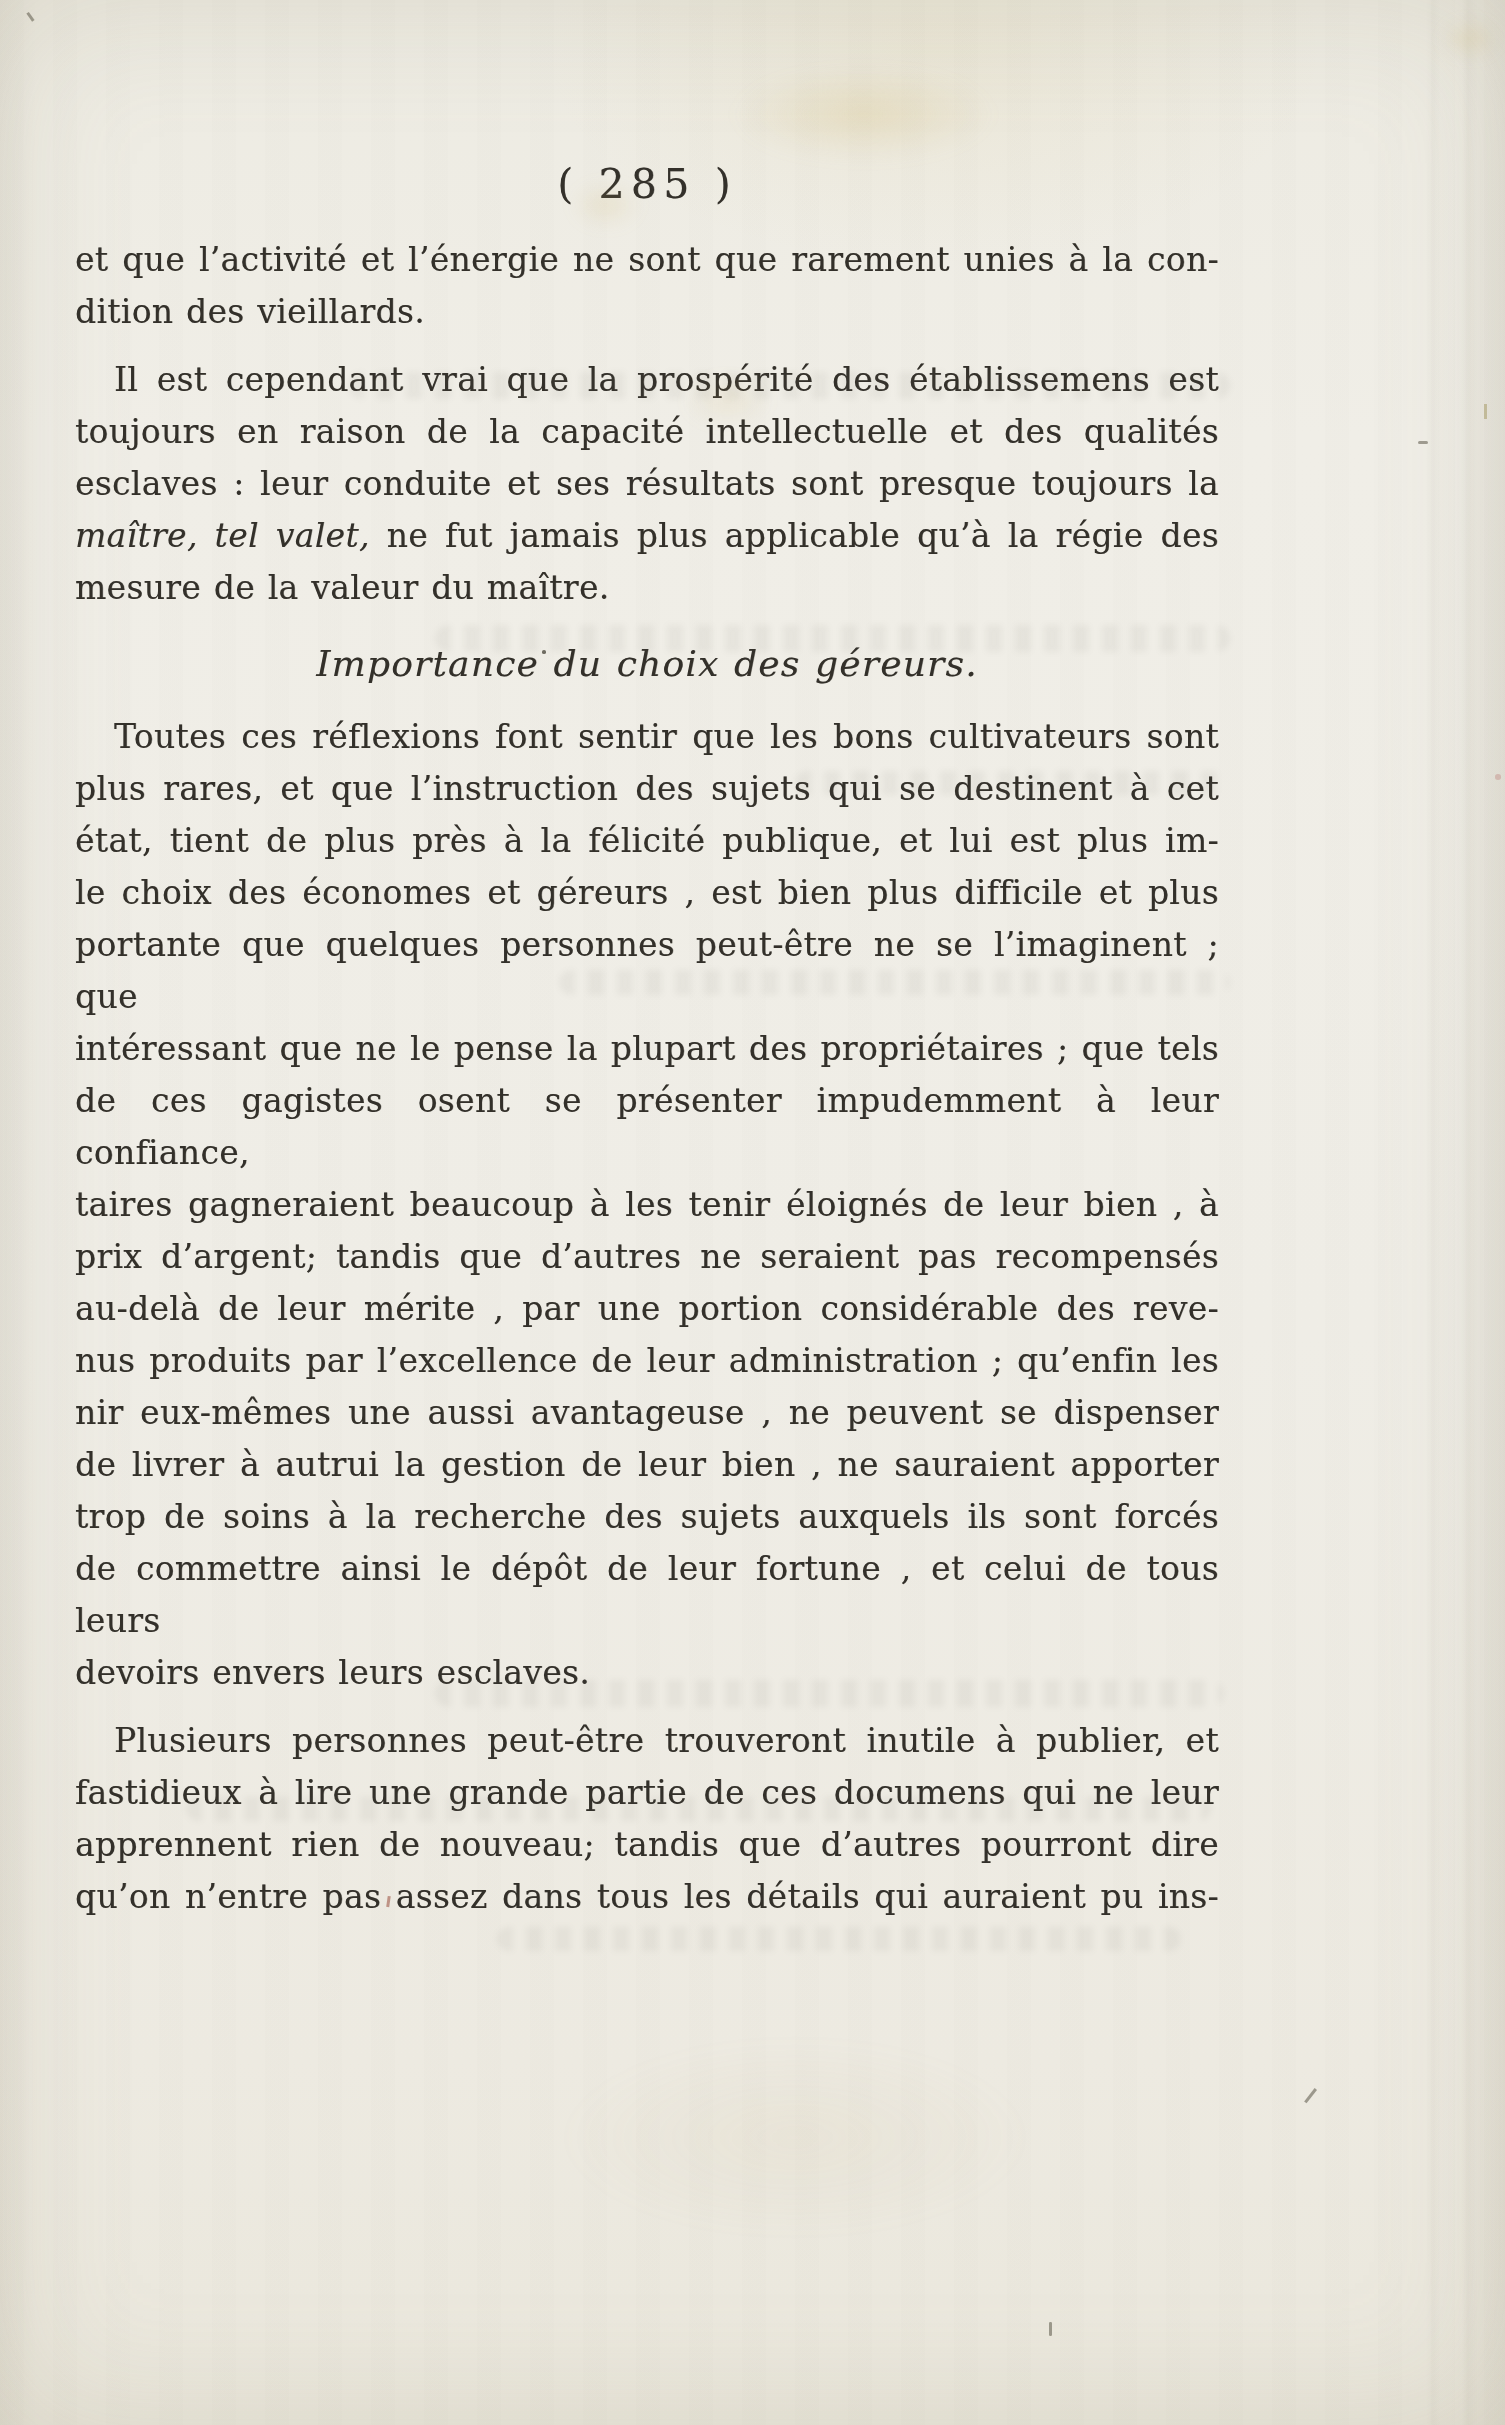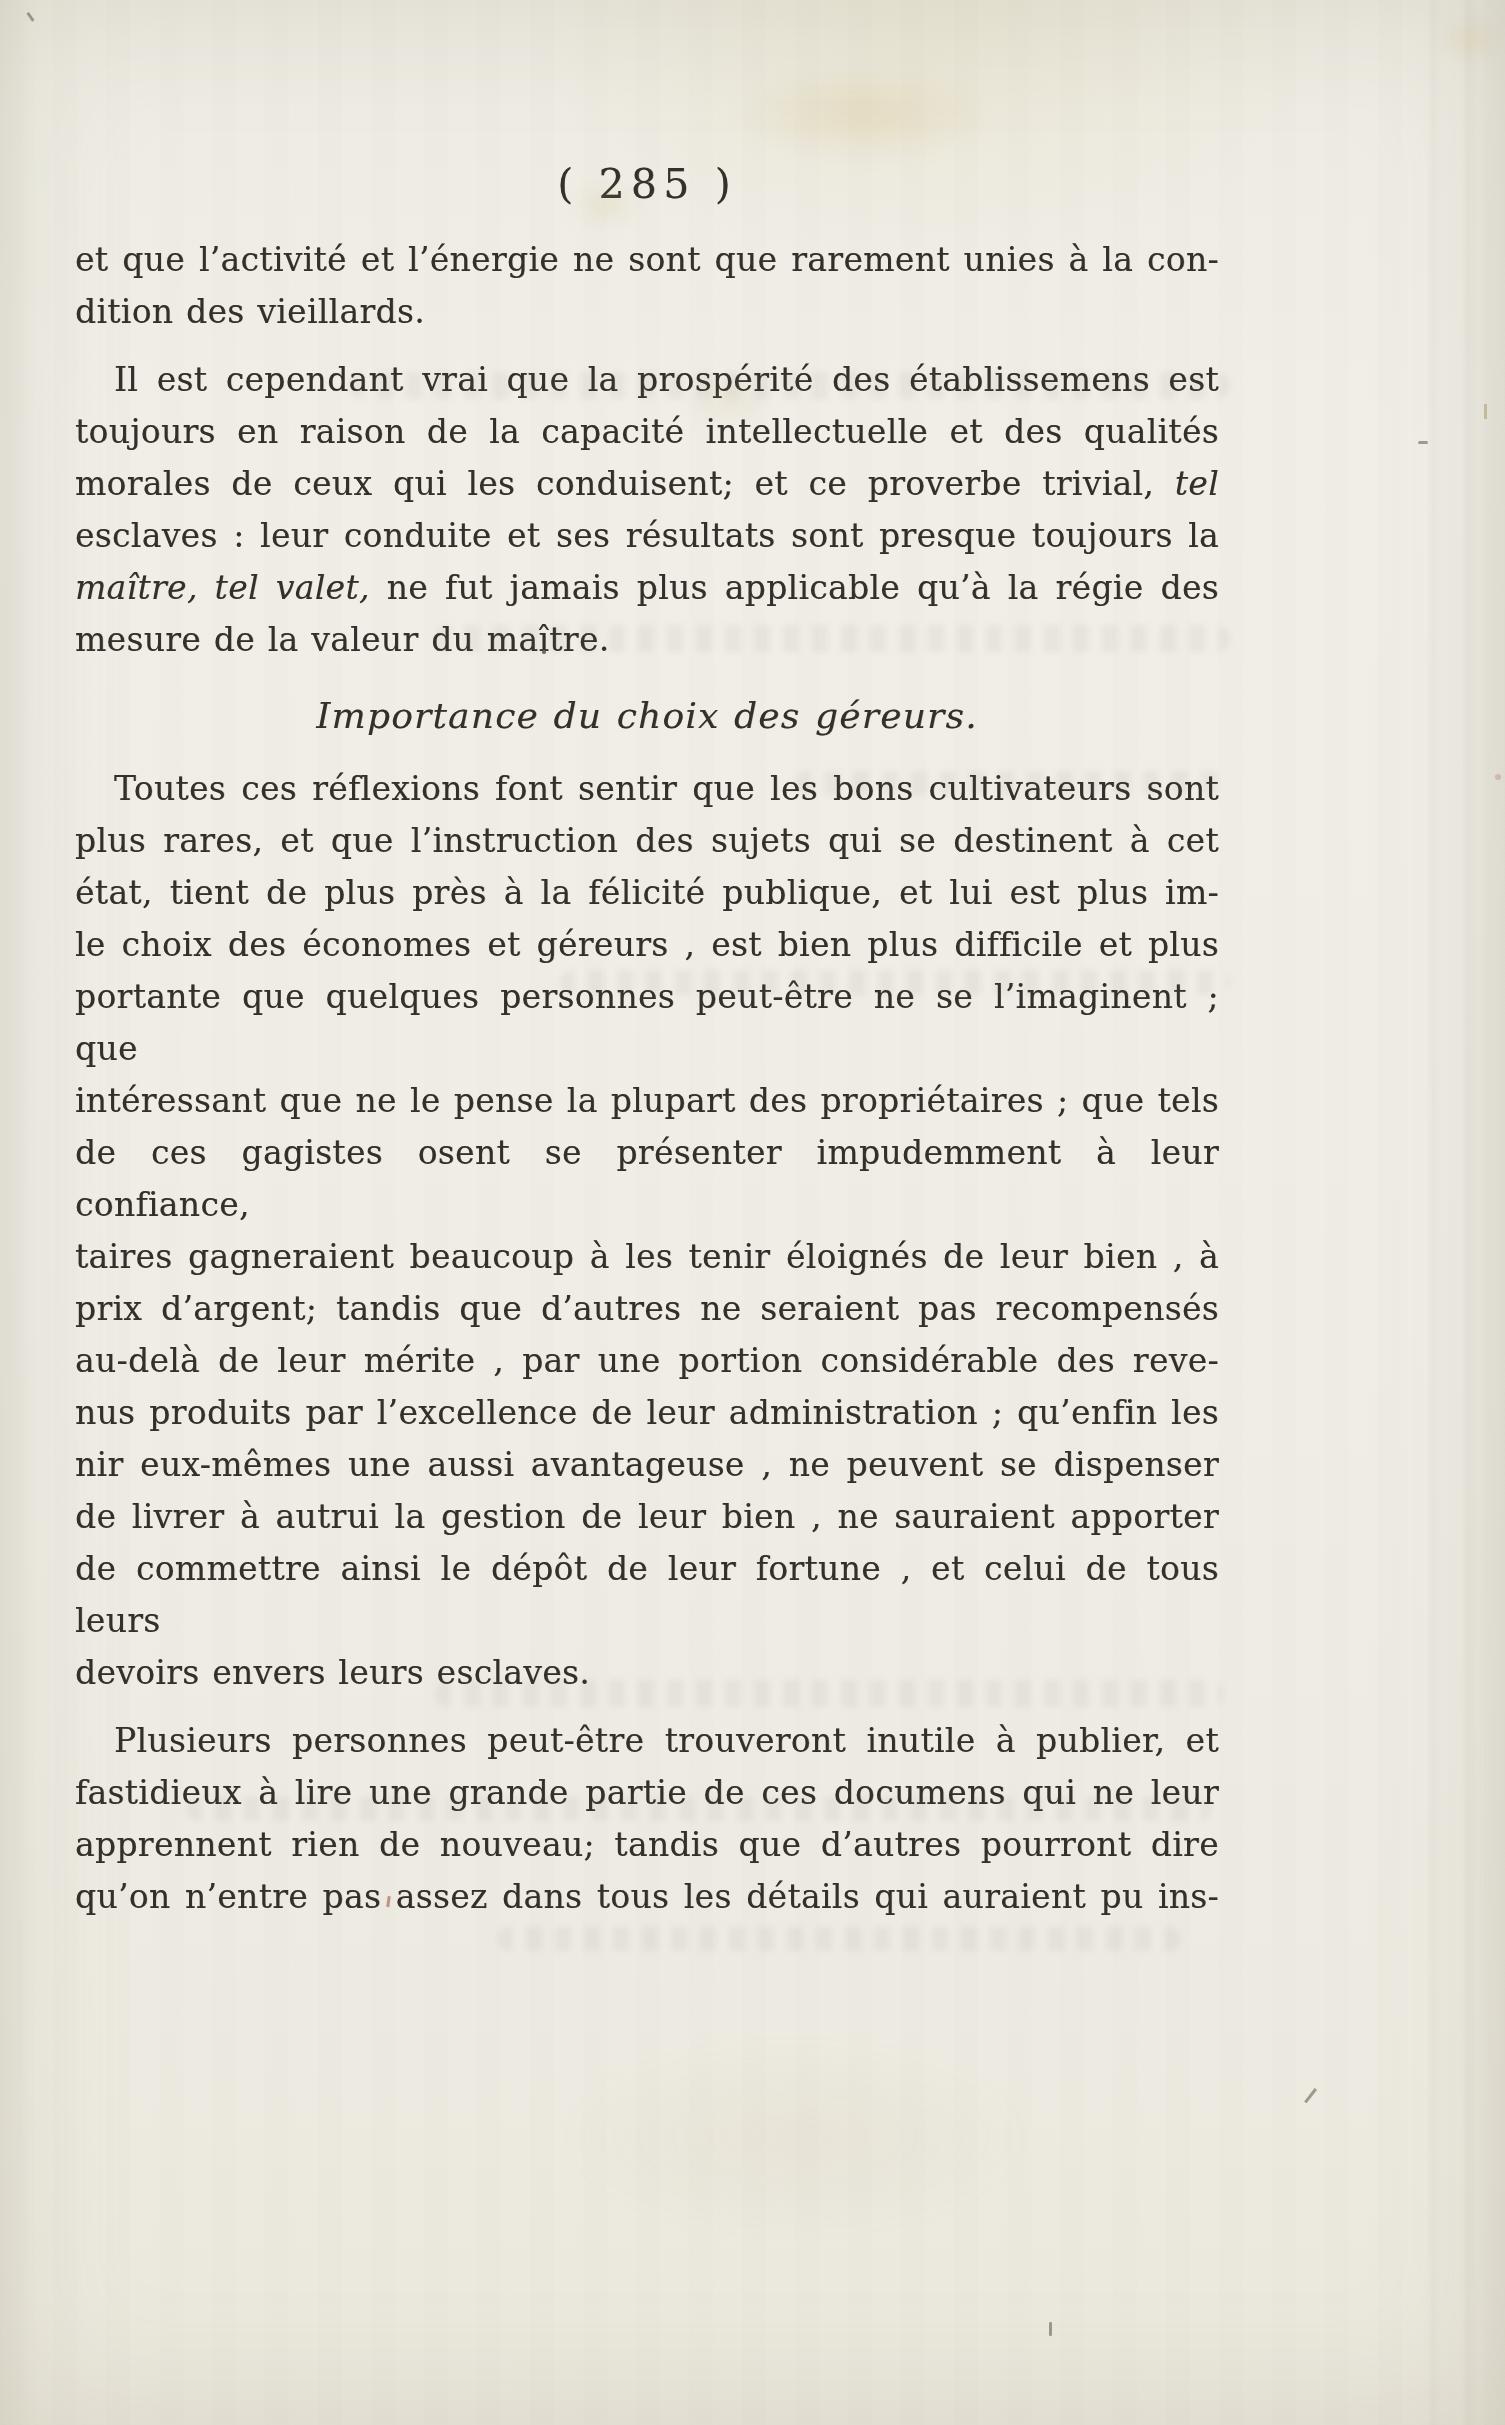--- a/index.html
+++ b/index.html
@@ -64,21 +64,20 @@
   <div class="text-col">
 
     <div class="p">
       <div class="line">et que l’activité et l’énergie ne sont que rarement unies à la con-</div>
       <div class="line para-end">dition des vieillards.</div>
     </div>
 
     <div class="p space-before">
       <div class="line first-indent">Il est cependant vrai que la prospérité des établissemens est</div>
       <div class="line">toujours en raison de la capacité intellectuelle et des qualités</div>
-      <div class="line"><span>morales de ceux qui les conduisent; et ce proverbe trivial, </span><span class="it">tel</span></div>
       <div class="line">esclaves : leur conduite et ses résultats sont presque toujours la</div>
       <div class="line"><span class="it">maître, tel valet,</span><span> ne fut jamais plus applicable qu’à la régie des</span></div>
       <div class="line para-end">mesure de la valeur du maître.</div>
     </div>
 
     <div class="section-heading">Importance du choix des géreurs.</div>
 
     <div class="p">
       <div class="line first-indent">Toutes ces réflexions font sentir que les bons cultivateurs sont</div>
       <div class="line">plus rares, et que l’instruction des sujets qui se destinent à cet</div>
@@ -86,20 +85,21 @@
       <div class="line">le choix des économes et géreurs , est bien plus difficile et plus</div>
       <div class="line">portante que quelques personnes peut-être ne se l’imaginent ; que</div>
       <div class="line">intéressant que ne le pense la plupart des propriétaires ; que tels</div>
       <div class="line">de ces gagistes osent se présenter impudemment à leur confiance,</div>
       <div class="line">taires gagneraient beaucoup à les tenir éloignés de leur bien , à</div>
       <div class="line">prix d’argent; tandis que d’autres ne seraient pas recompensés</div>
       <div class="line">au-delà de leur mérite , par une portion considérable des reve-</div>
       <div class="line">nus produits par l’excellence de leur administration ; qu’enfin les</div>
       <div class="line">nir eux-mêmes une aussi avantageuse , ne peuvent se dispenser</div>
       <div class="line">de livrer à autrui la gestion de leur bien , ne sauraient apporter</div>
+      <div class="line">trop de soins à la recherche des sujets auxquels ils sont forcés</div>
       <div class="line">de commettre ainsi le dépôt de leur fortune , et celui de tous leurs</div>
       <div class="line para-end">devoirs envers leurs esclaves.</div>
     </div>
 
     <div class="p space-before">
       <div class="line first-indent">Plusieurs personnes peut-être trouveront inutile à publier, et</div>
       <div class="line">fastidieux à lire une grande partie de ces documens qui ne leur</div>
       <div class="line">apprennent rien de nouveau; tandis que d’autres pourront dire</div>
       <div class="line">qu’on n’entre pas assez dans tous les détails qui auraient pu ins-</div>
     </div>

